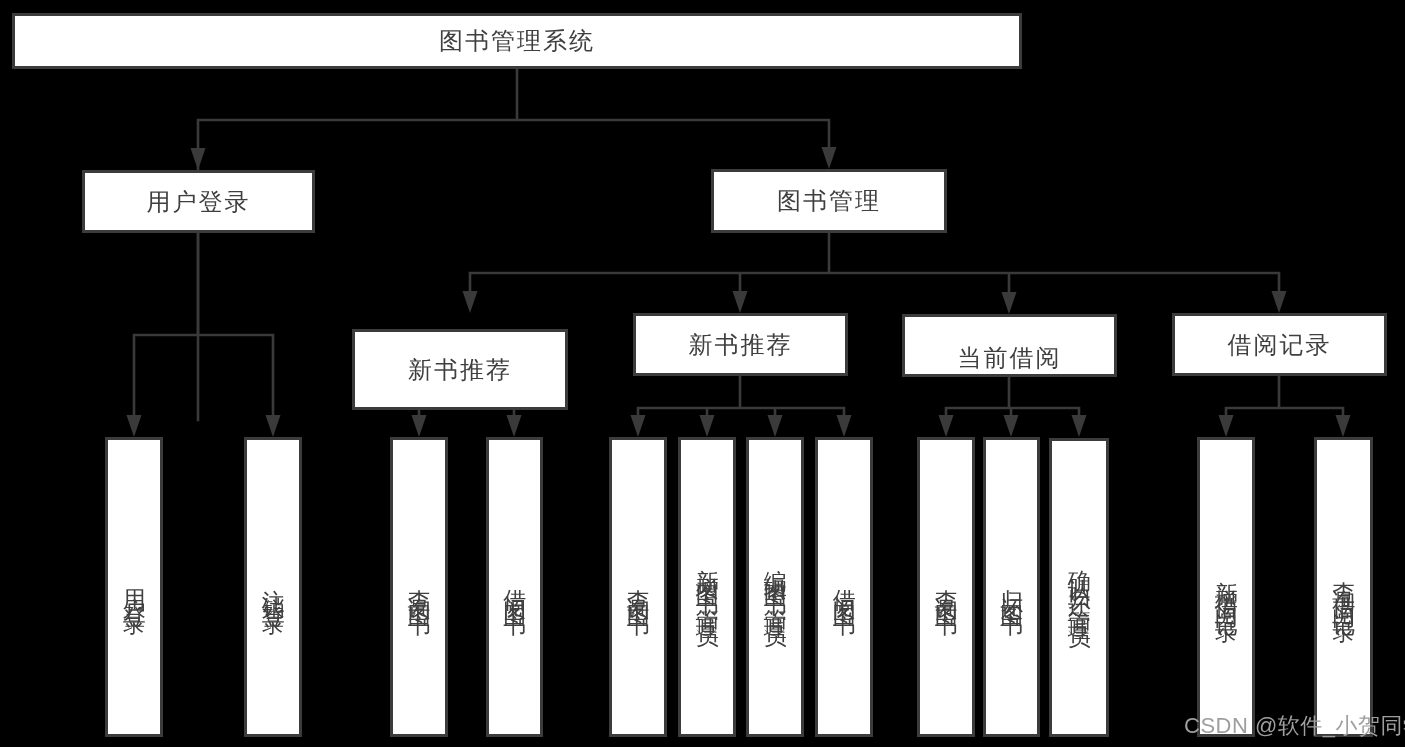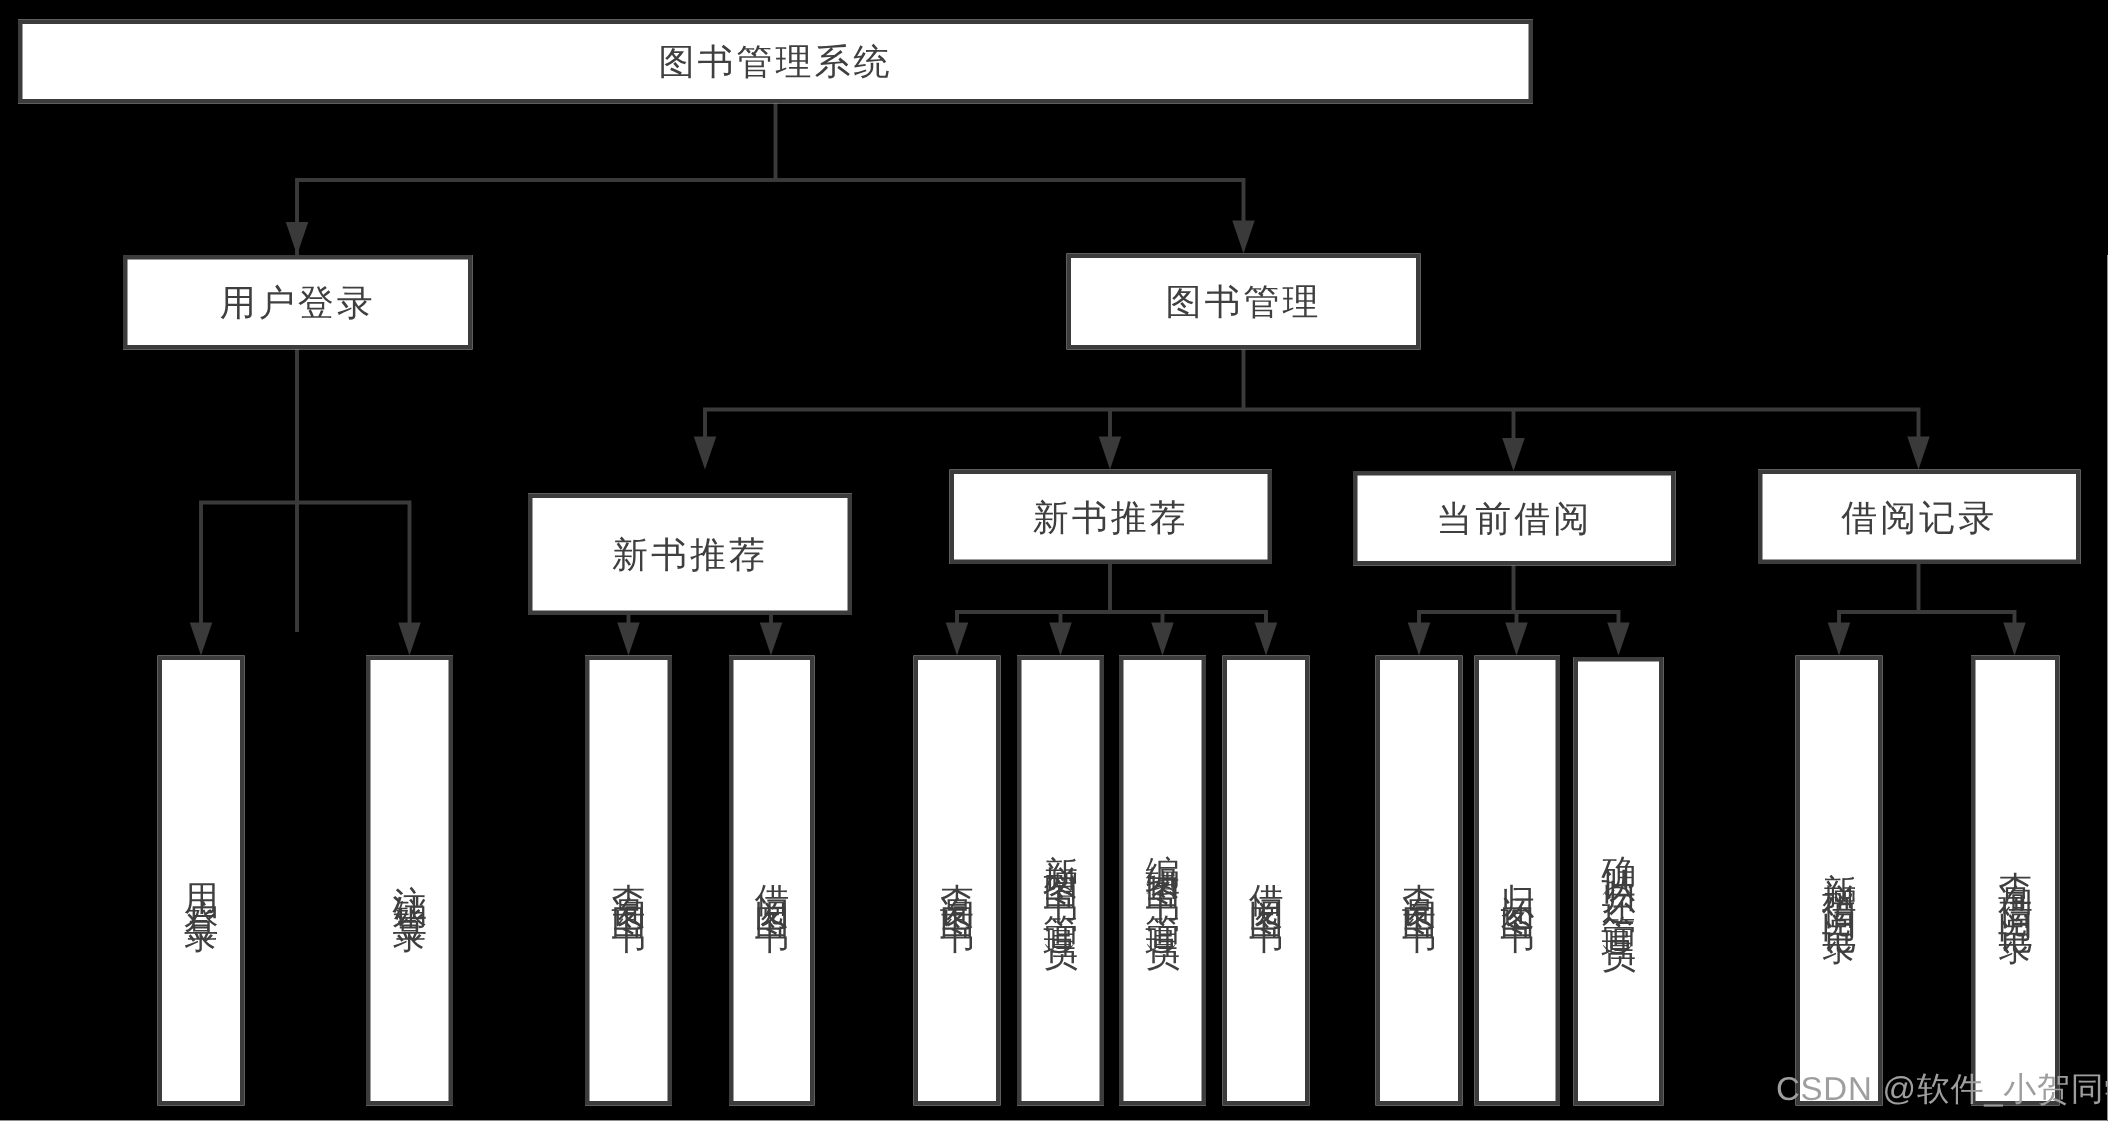--- a/index.html
+++ b/index.html
@@ -116,21 +116,21 @@
   <div class="box hbox" style="left:711px; top:169px; width:236px; height:64px;">
     <span>图书管理</span>
   </div>
 
   <div class="box hbox" style="left:352px; top:313px; width:216px; height:81px;margin-top:16px;">
     <span>新书推荐</span>
   </div>
   <div class="box hbox" style="left:633px; top:313px; width:215px; height:63px;">
     <span>新书推荐</span>
   </div>
-  <div class="box hbox" style="left:902px; top:314px; width:215px; height:63px;">
+  <div class="box hbox" style="left:902px; top:314px; width:215px; height:63px;align-items:flex-end;">
     <span>当前借阅</span>
   </div>
   <div class="box hbox" style="left:1172px; top:313px; width:215px; height:63px;">
     <span>借阅记录</span>
   </div>
 
   <div class="box vbox" style="left:105px; top:437px; width:58px; height:300px;">
     <span class="vtext">用户登录</span>
   </div>
   <div class="box vbox" style="left:244px; top:437px; width:58px; height:300px;">

